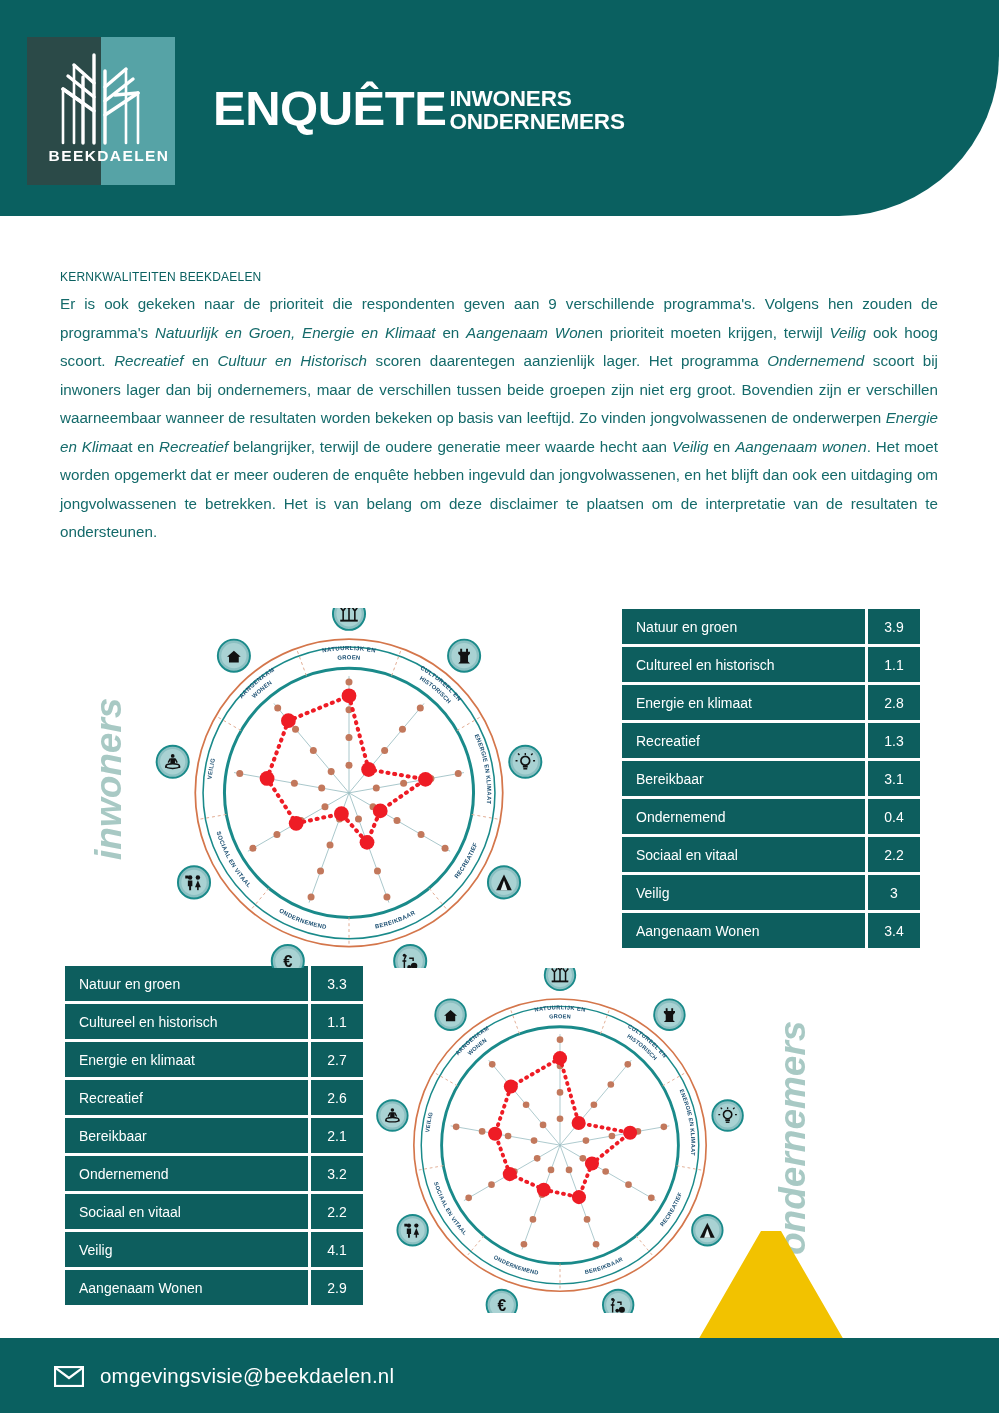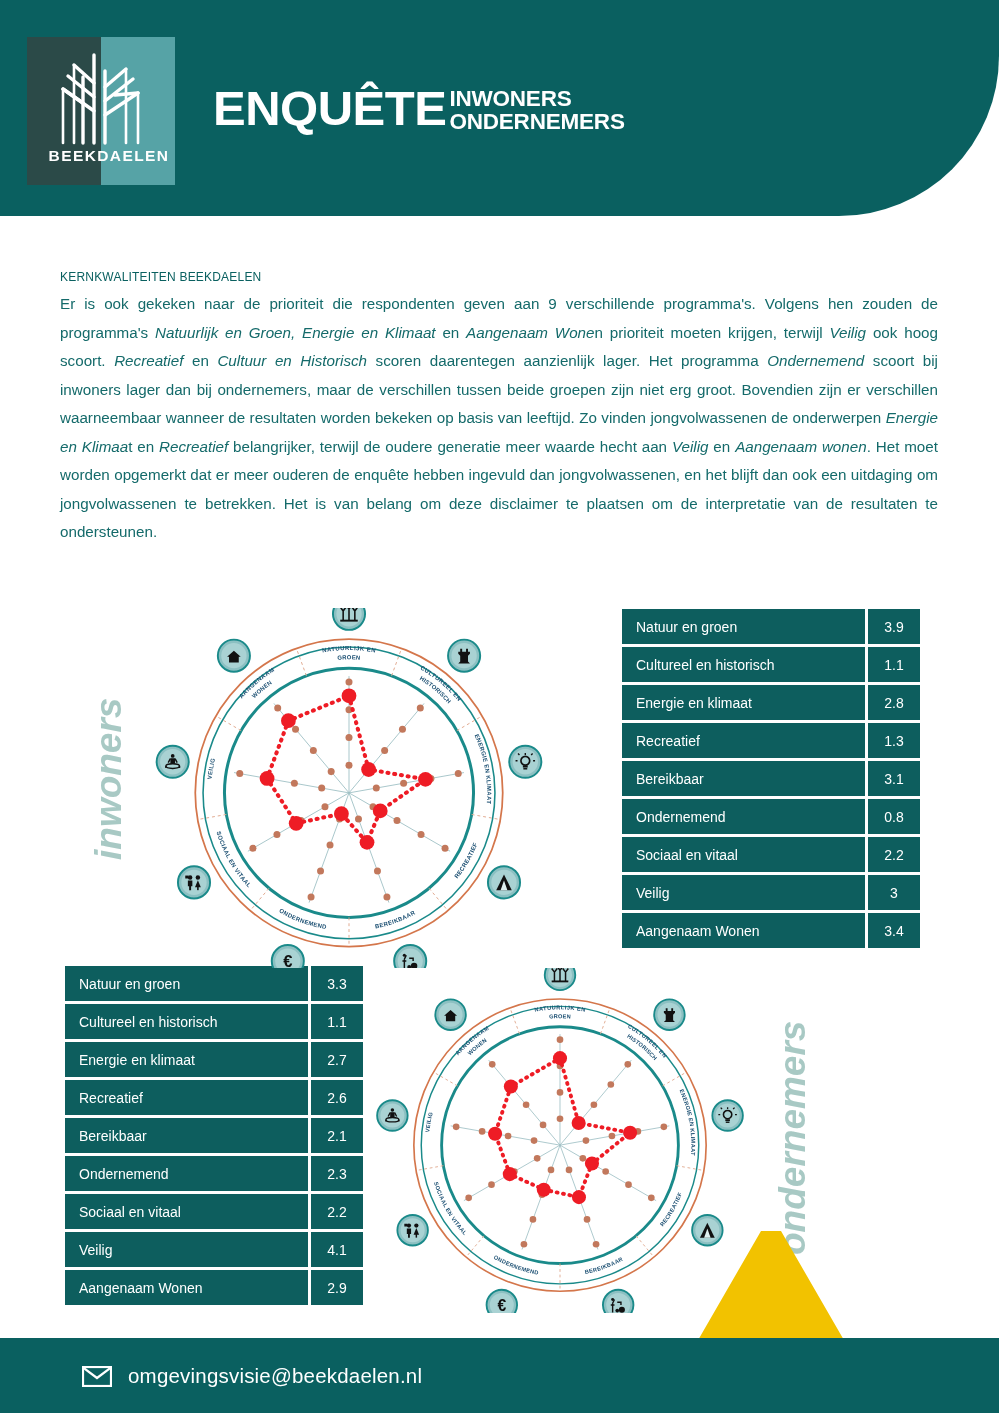--- a/index.html
+++ b/index.html
@@ -111,21 +111,21 @@
   .chevron{
     position:absolute;left:476px;top:1231px;width:523px;height:120px;
     overflow:hidden;
   }
   
   .footer{
     position:absolute;left:0;top:1338px;width:999px;height:75px;
     background:#0a6060;
   }
   .footer-mail{
-    position:absolute;left:82px;top:1364px;
+    position:absolute;left:54px;top:1364px;
     display:flex;align-items:center;
   }
   .mail-icon{
     width:30px;height:21px;margin-right:16px;
   }
   .footer-text{
     color:#ffffff;font-size:20.5px;
     font-family:"Liberation Sans", sans-serif;
     letter-spacing:0.2px;
   }
@@ -192,21 +192,21 @@
       <tr>
         <td class="lbl">Recreatief</td>
         <td class="val">1.3</td>
       </tr>
       <tr>
         <td class="lbl">Bereikbaar</td>
         <td class="val">3.1</td>
       </tr>
       <tr>
         <td class="lbl">Ondernemend</td>
-        <td class="val">0.8</td>
+        <td class="val">0.4</td>
       </tr>
       <tr>
         <td class="lbl">Sociaal en vitaal</td>
         <td class="val">2.2</td>
       </tr>
       <tr>
         <td class="lbl">Veilig</td>
         <td class="val">3</td>
       </tr>
       <tr>
@@ -233,21 +233,21 @@
       <tr>
         <td class="lbl">Recreatief</td>
         <td class="val">2.6</td>
       </tr>
       <tr>
         <td class="lbl">Bereikbaar</td>
         <td class="val">2.1</td>
       </tr>
       <tr>
         <td class="lbl">Ondernemend</td>
-        <td class="val">2.3</td>
+        <td class="val">3.2</td>
       </tr>
       <tr>
         <td class="lbl">Sociaal en vitaal</td>
         <td class="val">2.2</td>
       </tr>
       <tr>
         <td class="lbl">Veilig</td>
         <td class="val">4.1</td>
       </tr>
       <tr>

